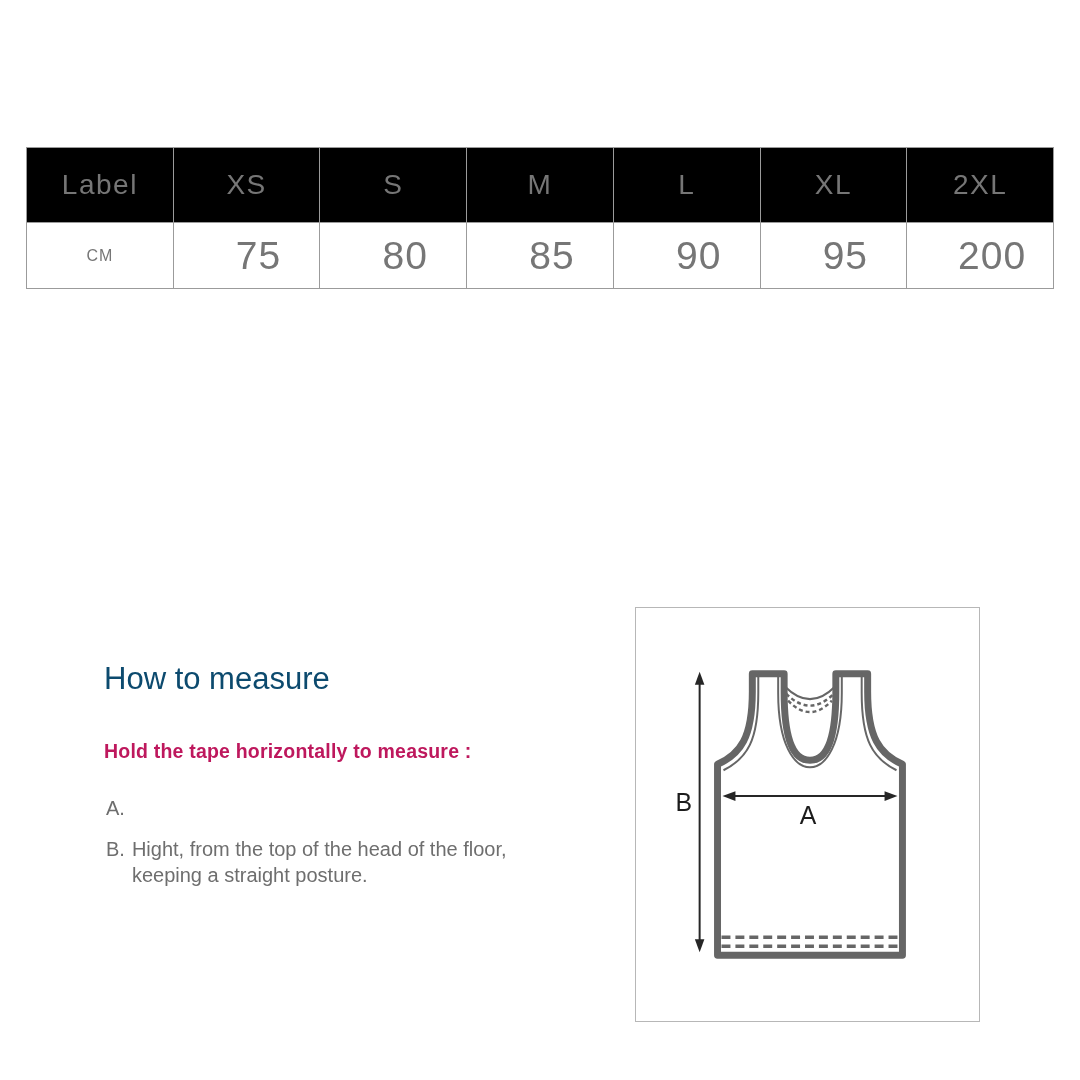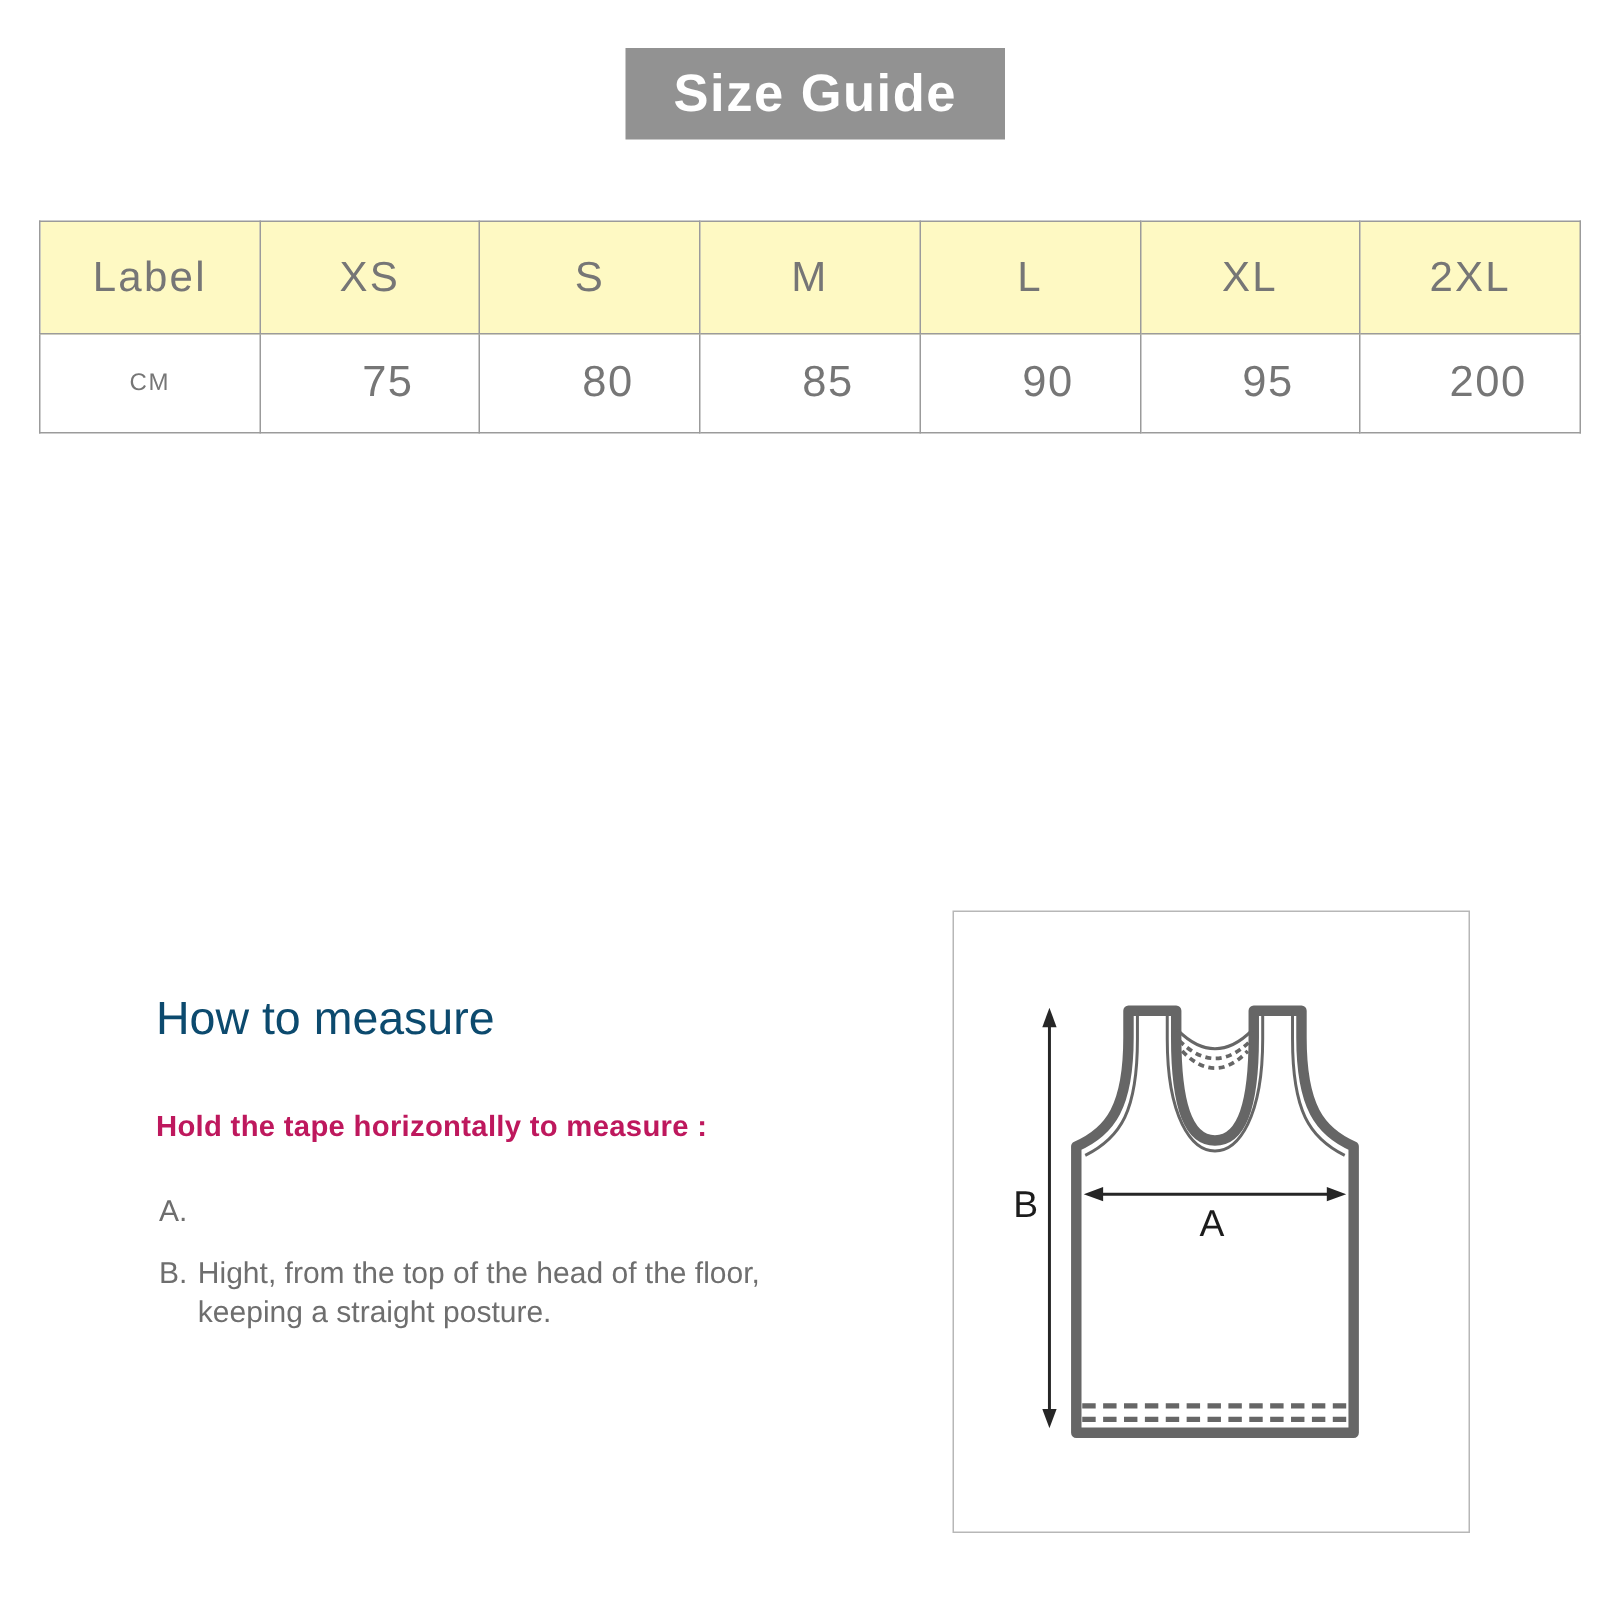--- a/index.html
+++ b/index.html
@@ -34,35 +34,35 @@
     table-layout: fixed;
   }
   .size-table th, .size-table td {
     border: 1px solid #9b9b9b;
     text-align: center;
     vertical-align: middle;
     color: #767676;
     font-weight: 400;
   }
   .size-table thead th {
-    background: #fef9c3;
+    background: #000000;
     height: 75px;
     font-size: 28px;
     letter-spacing: 1.5px;
   }
   .size-table tbody tr { height: 66px; }
   .size-table tbody tr.tall { height: 76px; }
   .size-table tbody th {
     font-size: 16px;
     letter-spacing: 1px;
     line-height: 1.35;
     white-space: pre-line;
   }
   .size-table tbody td {
-    font-size: 29px;
+    font-size: 39px;
     letter-spacing: 1px;
     padding-left: 24px;
   }
 
   
   .howto-heading {
     position: absolute;
     left: 104px; top: 661px;
     font-size: 31px;
     color: #0c4a6e;
@@ -104,23 +104,20 @@
     font-family: "Liberation Sans", sans-serif;
     font-size: 25px;
     fill: #1c1c1c;
   }
 </style>
 </head>
 <body>
 
 <div id="canvas">
 
-  <div class="banner">
-    <span>Size Guide</span>
-  </div>
 
   <table class="size-table">
     <thead>
       <tr>
         <th>Label</th>
         <th>XS</th>
         <th>S</th>
         <th>M</th>
         <th>L</th>
         <th>XL</th>

